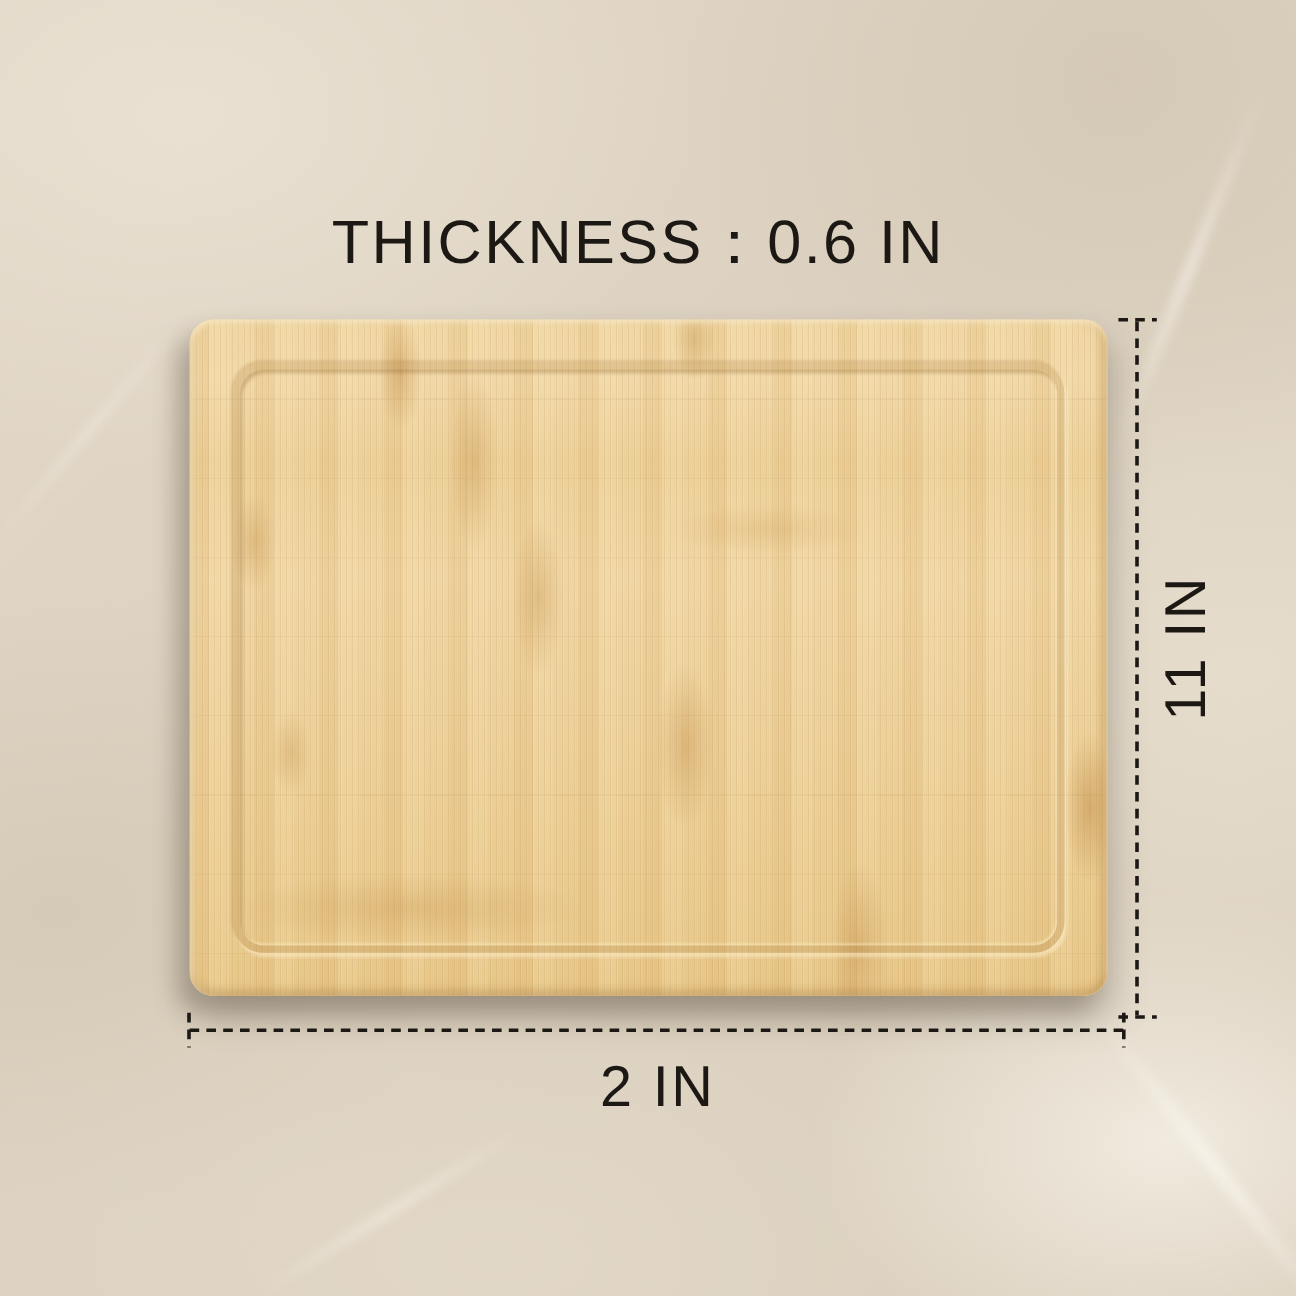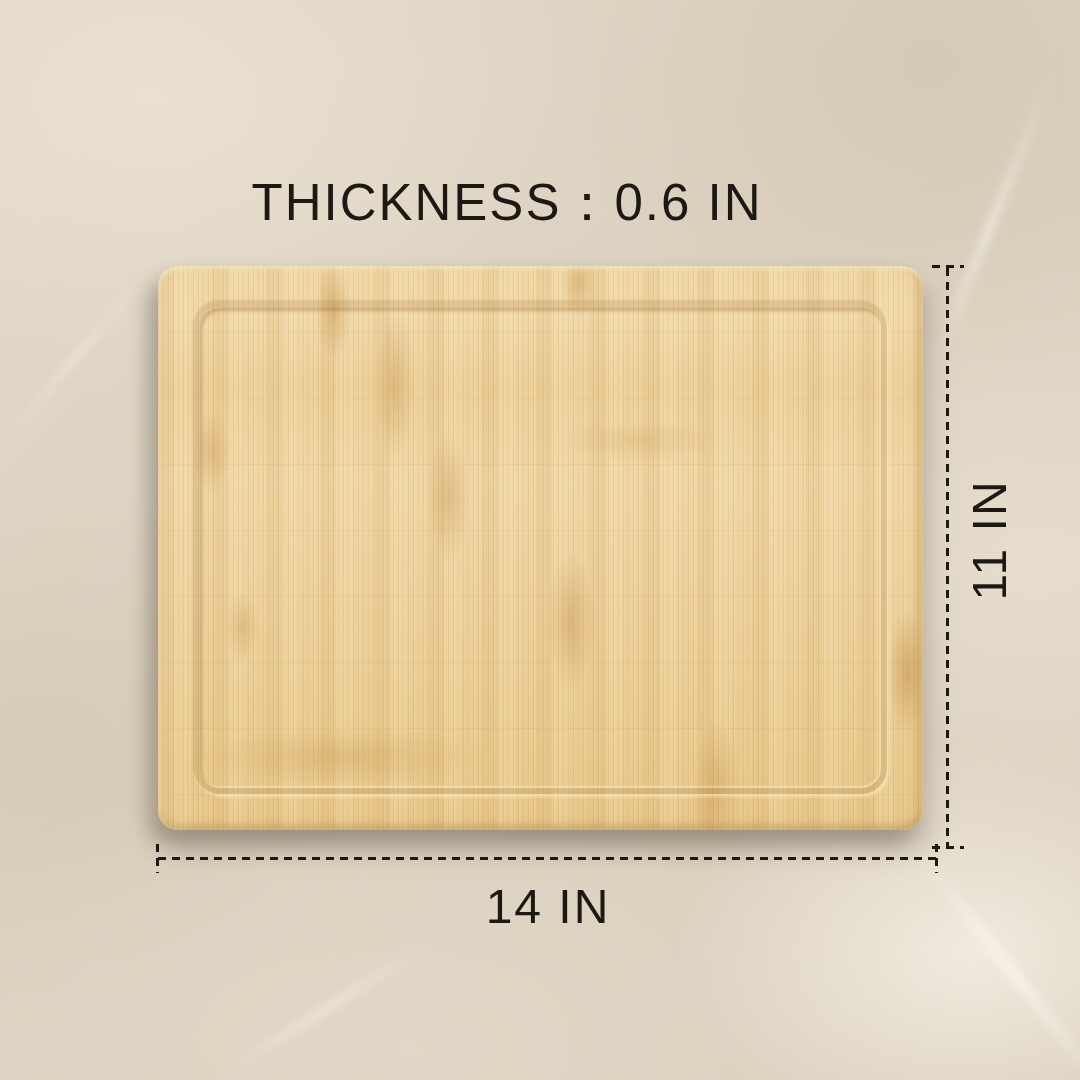--- a/index.html
+++ b/index.html
@@ -81,21 +81,21 @@
       2px 3px 3px rgba(255,241,205,.55),
       inset -1px -2px 2px rgba(255,241,205,.45),
       -1px -2px 2px rgba(126,82,28,.15);
   }
 
   
   .anno{
     position:absolute;color:var(--text,#1c1915);
     font-weight:500;letter-spacing:2px;white-space:nowrap;
   }
-  .title{left:507px;top:203px;font-size:51px;transform:translate(-50%,-50%);}
+  .title{left:532px;top:203px;font-size:51px;transform:translate(-50%,-50%);}
   .label-height{left:989px;top:540px;font-size:48px;transform:translate(-50%,-50%) rotate(-90deg);}
   .label-width{left:548px;top:906px;font-size:48px;transform:translate(-50%,-50%);}
 
   
   .dims{position:absolute;inset:0;pointer-events:none;}
   .dims line{stroke:var(--dimension-line,#1c1915);stroke-width:3;stroke-dasharray:8 6;}
 </style>
 </head>
 <body>
 
@@ -120,15 +120,15 @@
     <line x1="932" y1="266.5" x2="964" y2="266.5"></line>
     <line x1="932" y1="847.5" x2="964" y2="847.5"></line>
 
     <line x1="158" y1="858.5" x2="936" y2="858.5"></line>
     <line x1="157.5" y1="844" x2="157.5" y2="873"></line>
     <line x1="936.5" y1="844" x2="936.5" y2="873"></line>
   </svg>
 
   <div class="anno label-height">11 IN</div>
 
-  <div class="anno label-width">14 IN</div>
+  <div class="anno label-width">2 IN</div>
 
 </div>
 
 </body></html>

